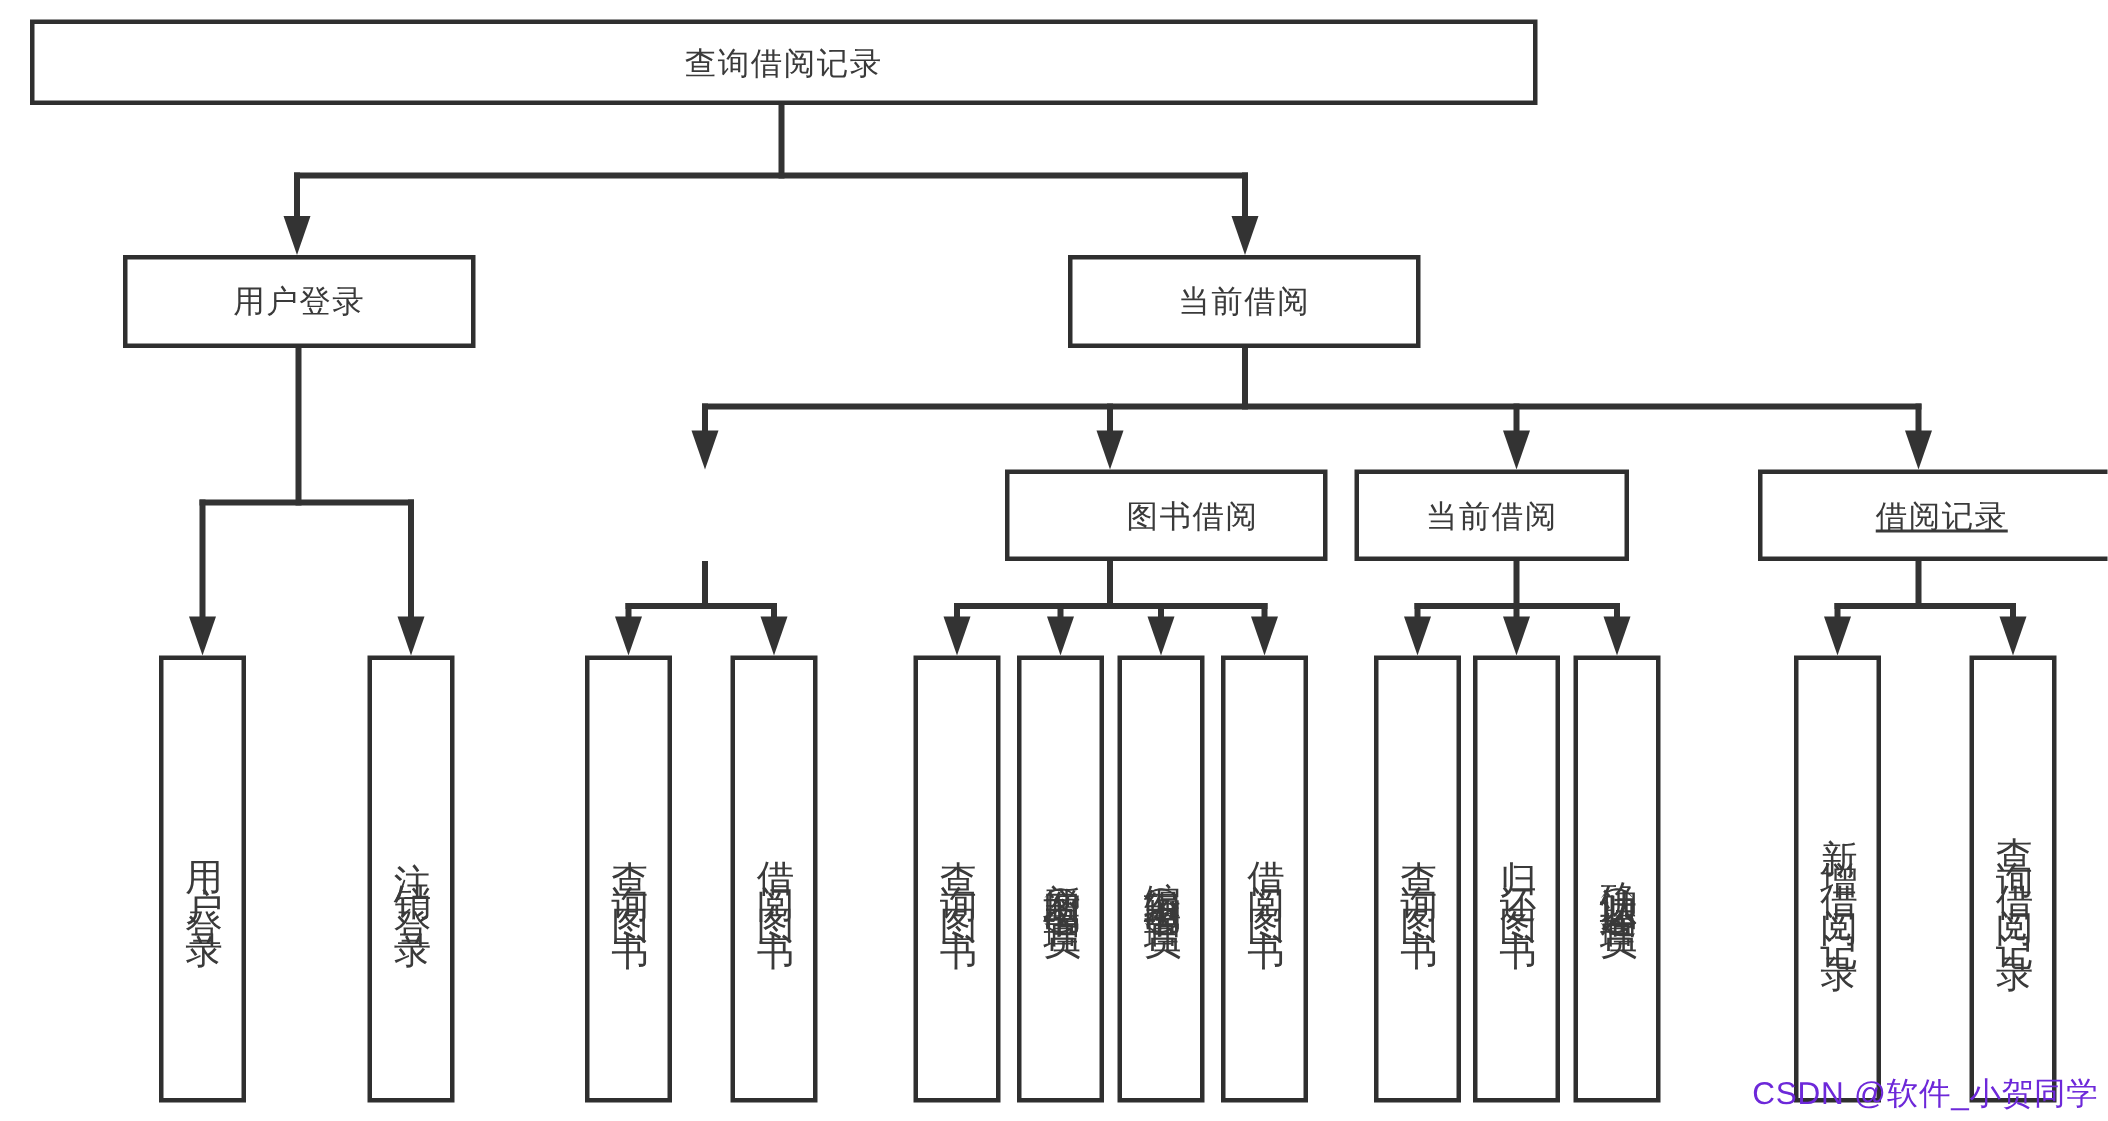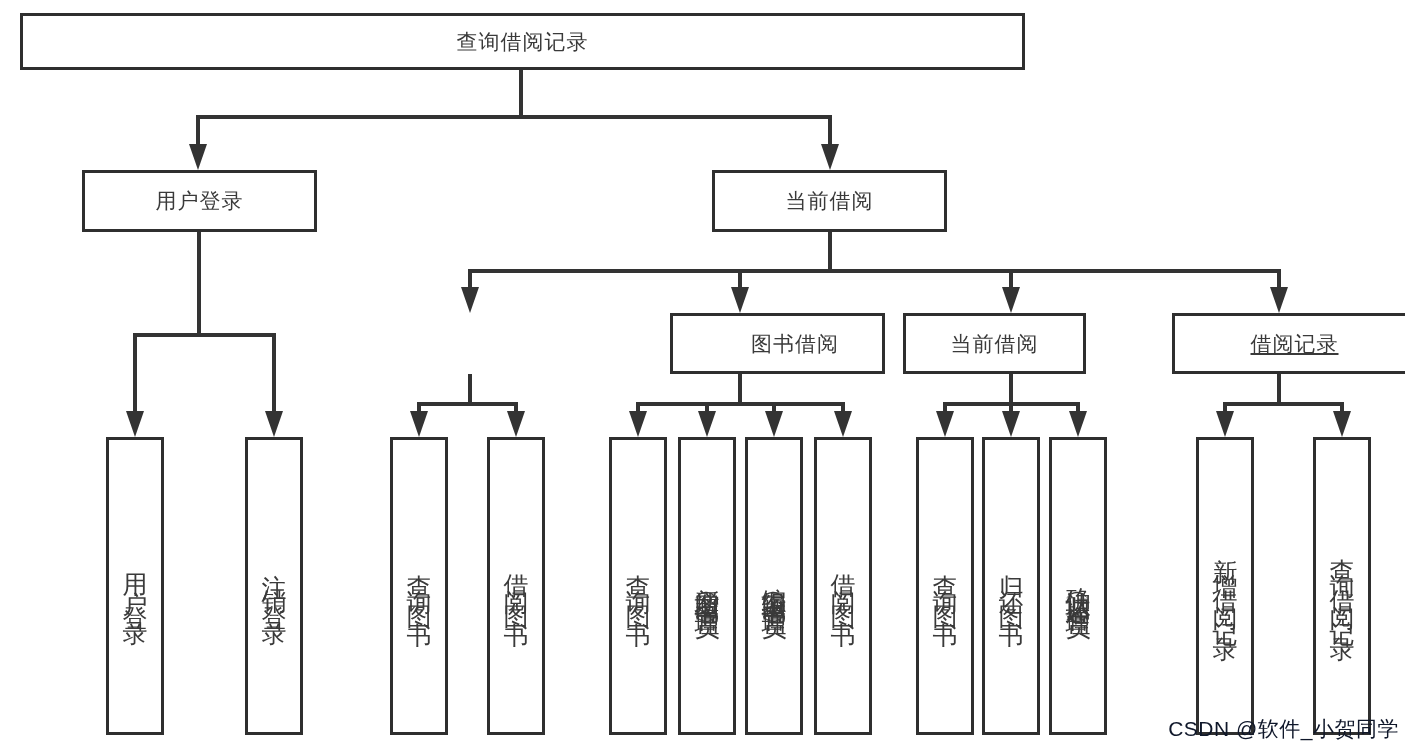--- a/index.html
+++ b/index.html
@@ -24,21 +24,21 @@
   .vline{position:absolute;width:4px;background:#333333;}
   .hline{position:absolute;height:4px;background:#333333;}
   .arrow{
     position:absolute;width:0;height:0;
     border-left:9px solid transparent;border-right:9px solid transparent;
     border-top:26px solid #333333;
     transform:translateX(-9px);
   }
   .watermark{
     position:absolute;right:6px;bottom:4px;
-    font-size:21px;color:#0f172a;letter-spacing:0.5px;white-space:nowrap;
+    font-size:21px;color:#6d28d9;letter-spacing:0.5px;white-space:nowrap;
   }
 </style>
 </head>
 <body>
 
 <div class="stage">
 
   <div class="box root hnode" style="left:20px;top:13px;width:1005px;height:57px;">
     <span>查询借阅记录</span>
   </div>

